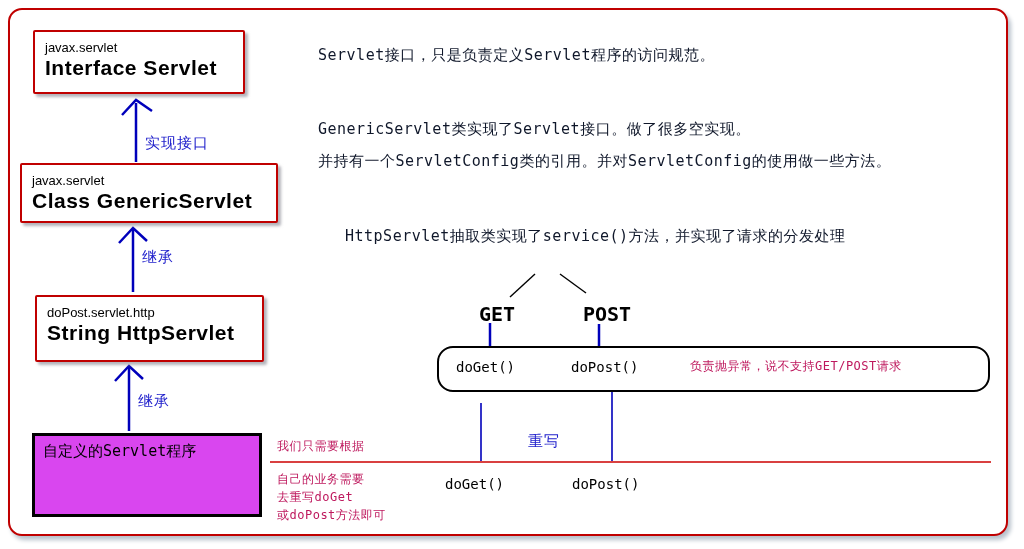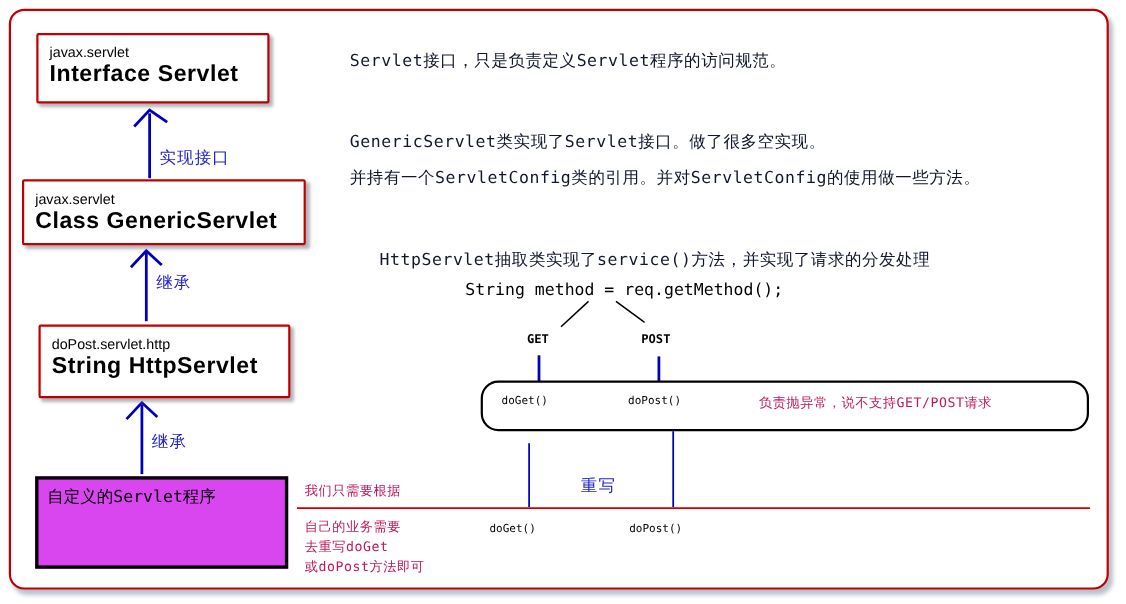--- a/index.html
+++ b/index.html
@@ -25,22 +25,22 @@
   
   .custom-box{
     position:absolute;left:32px;top:433px;width:230px;height:84px;
     border:3px solid #000;background:#d946ef;box-sizing:border-box;
     padding:5px 0 0 8px;
   }
   .cn{font-family:"DejaVu Sans Mono","DejaVu Sans",monospace,sans-serif;}
   .blue-note{position:absolute;color:#0f172a;font-size:15px;white-space:nowrap;letter-spacing:0.5px;}
   .red-note{position:absolute;color:#be185d;font-size:12px;white-space:nowrap;letter-spacing:0.5px;}
   .black-code{position:absolute;color:#000;font-size:15px;white-space:nowrap;font-family:"DejaVu Sans Mono",monospace;}
-  .method-label{position:absolute;color:#000;font-size:10px;white-space:nowrap;font-family:"DejaVu Sans Mono",monospace;}
-  .branch-label{position:absolute;color:#000;font-size:11px;font-weight:bold;white-space:nowrap;font-family:"DejaVu Sans Mono",monospace;}
+  .method-label{position:absolute;color:#000;font-size:14px;white-space:nowrap;font-family:"DejaVu Sans Mono",monospace;}
+  .branch-label{position:absolute;color:#000;font-size:20px;font-weight:bold;white-space:nowrap;font-family:"DejaVu Sans Mono",monospace;}
   
   .method-box{
     position:absolute;left:437px;top:346px;width:553px;height:46px;
     border:2px solid #000;border-radius:16px;background:#fff;box-sizing:border-box;
   }
   svg.overlay{position:absolute;left:0;top:0;width:1024px;height:549px;pointer-events:none;}
   .arrow-label{position:absolute;color:#2222cc;font-size:15px;white-space:nowrap;letter-spacing:1px;}
 </style>
 </head>
 <body>
@@ -93,21 +93,20 @@
 
   <div class="arrow-label cn" style="left:145px;top:118px;margin-top:16px;">实现接口</div>
   <div class="arrow-label cn" style="left:142px;top:248px;">继承</div>
   <div class="arrow-label cn" style="left:138px;top:392px;">继承</div>
 
   <div class="blue-note cn" style="left:318px;top:46px;">Servlet接口，只是负责定义Servlet程序的访问规范。</div>
   <div class="blue-note cn" style="left:318px;top:120px;">GenericServlet类实现了Servlet接口。做了很多空实现。</div>
   <div class="blue-note cn" style="left:318px;top:152px;">并持有一个ServletConfig类的引用。并对ServletConfig的使用做一些方法。</div>
   <div class="blue-note cn" style="left:345px;top:227px;text-align:right;">HttpServlet抽取类实现了service()方法，并实现了请求的分发处理</div>
 
-  <div class="black-code" style="left:423px;top:254px;">String method = req.getMethod();</div>
 
   <div class="branch-label" style="left:479px;top:302px;">GET</div>
   <div class="branch-label" style="left:583px;top:302px;">POST</div>
 
   <div class="method-box"></div>
   <div class="method-label" style="left:456px;top:359px;">doGet()</div>
   <div class="method-label" style="left:571px;top:359px;">doPost()</div>
   <div class="red-note cn" style="left:690px;top:358px;">负责抛异常，说不支持GET/POST请求</div>
 
   <div class="arrow-label cn" style="left:528px;top:432px;">重写</div>

